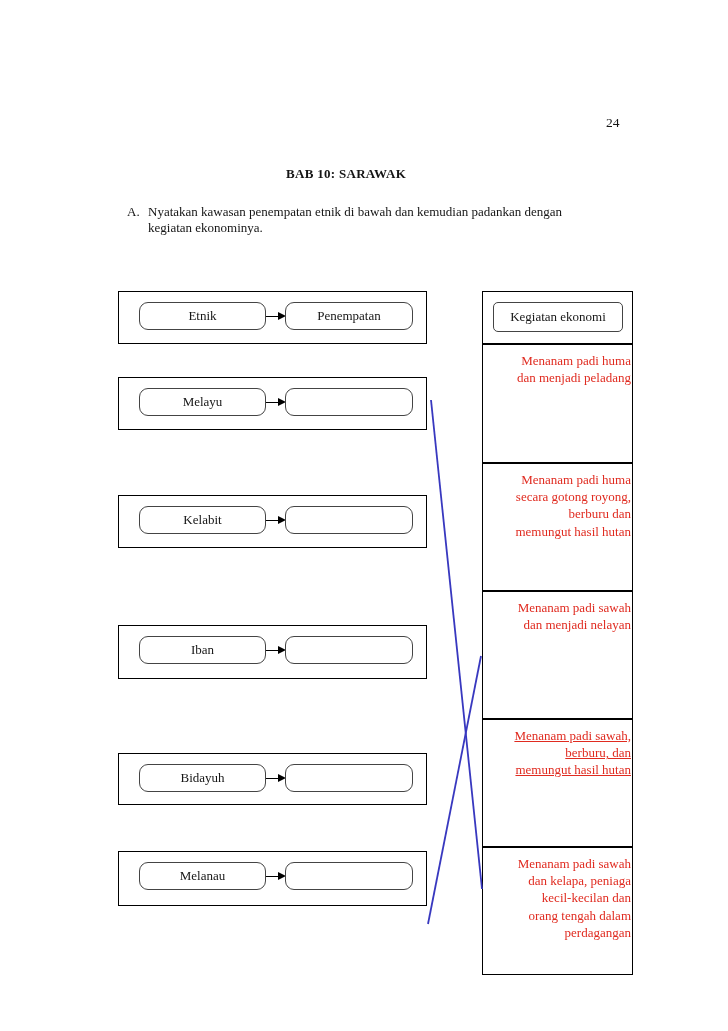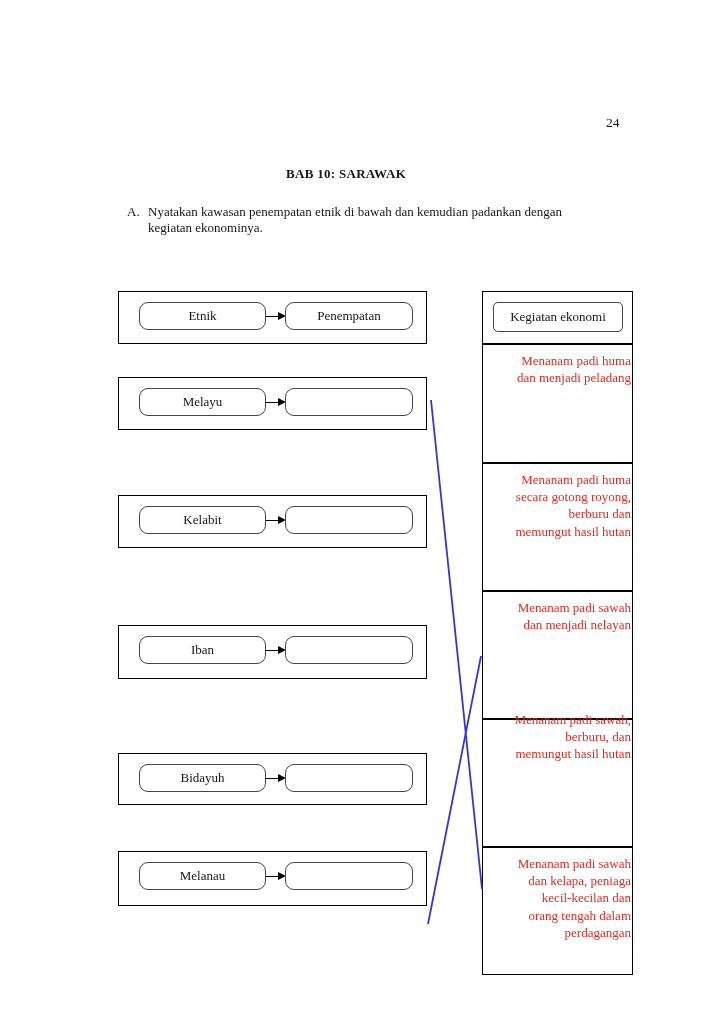--- a/index.html
+++ b/index.html
@@ -102,21 +102,21 @@
     <span class="divider" style="top:554px;"></span>
 
     <div class="cell" style="top:53px;">Menanam padi huma
 dan menjadi peladang</div>
     <div class="cell" style="top:172px;">Menanam padi huma
 secara gotong royong,
 berburu dan
 memungut hasil hutan</div>
     <div class="cell" style="top:300px;">Menanam padi sawah
 dan menjadi nelayan</div>
-    <div class="cell" style="top:412px;">Menanam padi sawah,
+    <div class="cell" style="top:428px;text-decoration:underline;">Menanam padi sawah,
 berburu, dan
 memungut hasil hutan</div>
     <div class="cell" style="top:556px;">Menanam padi sawah
 dan kelapa, peniaga
 kecil-kecilan dan
 orang tengah dalam
 perdagangan</div>
   </div>
 
   <svg class="overlay" width="728" height="1031" viewBox="0 0 728 1031">

